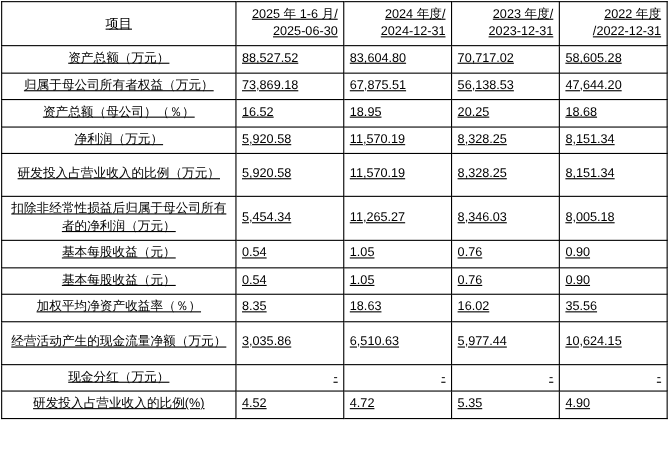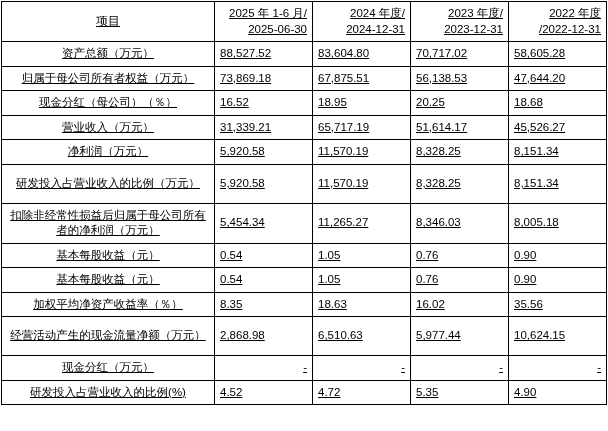--- a/index.html
+++ b/index.html
@@ -103,32 +103,25 @@
         <td class="num">58,605.28</td>
       </tr>
       <tr>
         <td class="label">归属于母公司所有者权益（万元）</td>
         <td class="num">73,869.18</td>
         <td class="num">67,875.51</td>
         <td class="num">56,138.53</td>
         <td class="num">47,644.20</td>
       </tr>
       <tr>
-        <td class="label">现金分红（母公司）（％）</td>
+        <td class="label">资产总额（母公司）（％）</td>
         <td class="num">16.52</td>
         <td class="num">18.95</td>
         <td class="num">20.25</td>
         <td class="num">18.68</td>
-      </tr>
-      <tr>
-        <td class="label">营业收入（万元）</td>
-        <td class="num">31,339.21</td>
-        <td class="num">65,717.19</td>
-        <td class="num">51,614.17</td>
-        <td class="num">45,526.27</td>
       </tr>
       <tr>
         <td class="label">净利润（万元）</td>
         <td class="num">5,920.58</td>
         <td class="num">11,570.19</td>
         <td class="num">8,328.25</td>
         <td class="num">8,151.34</td>
       </tr>
       <tr class="row-tall">
         <td class="label">研发投入占营业收入的比例（万元）</td>
@@ -160,21 +153,21 @@
       </tr>
       <tr>
         <td class="label">加权平均净资产收益率（％）</td>
         <td class="num">8.35</td>
         <td class="num">18.63</td>
         <td class="num">16.02</td>
         <td class="num">35.56</td>
       </tr>
       <tr class="row-tall">
         <td class="label">经营活动产生的现金流量净额（万元）</td>
-        <td class="num">2,868.98</td>
+        <td class="num">3,035.86</td>
         <td class="num">6,510.63</td>
         <td class="num">5,977.44</td>
         <td class="num">10,624.15</td>
       </tr>
       <tr>
         <td class="label">现金分红（万元）</td>
         <td class="num dash">-</td>
         <td class="num dash">-</td>
         <td class="num dash">-</td>
         <td class="num dash">-</td>

